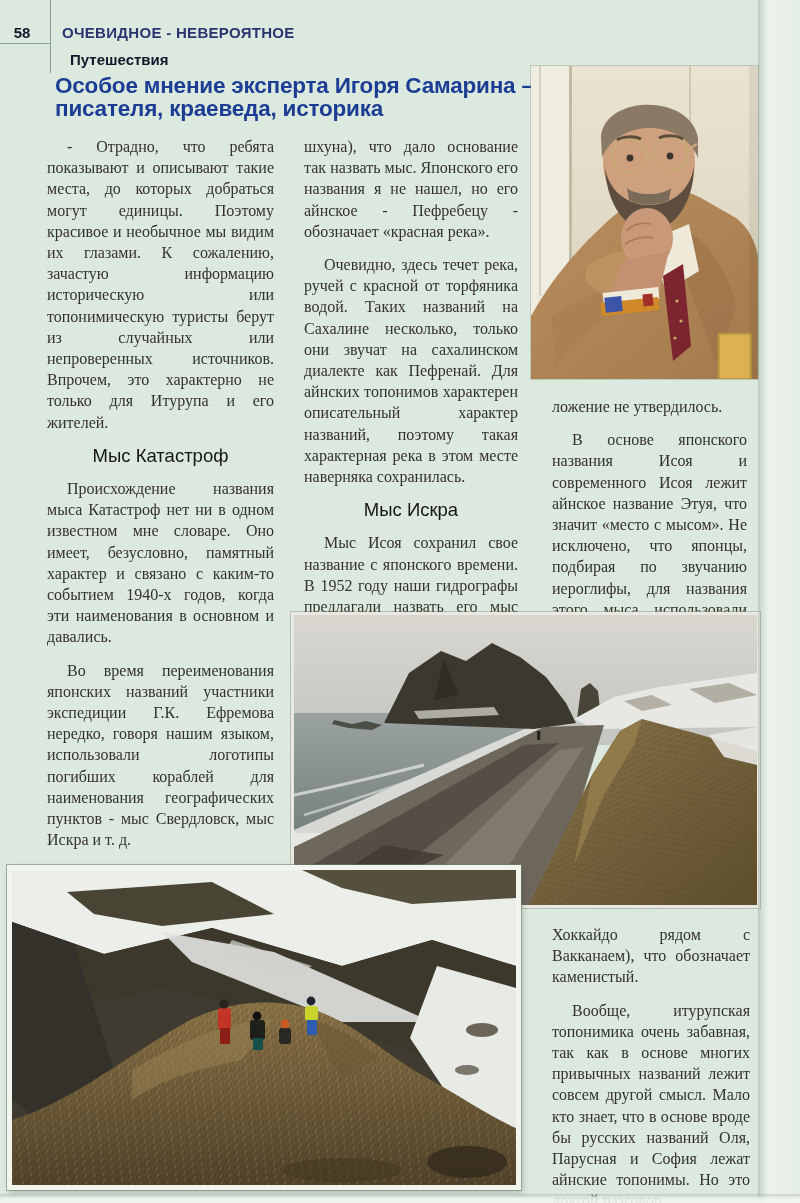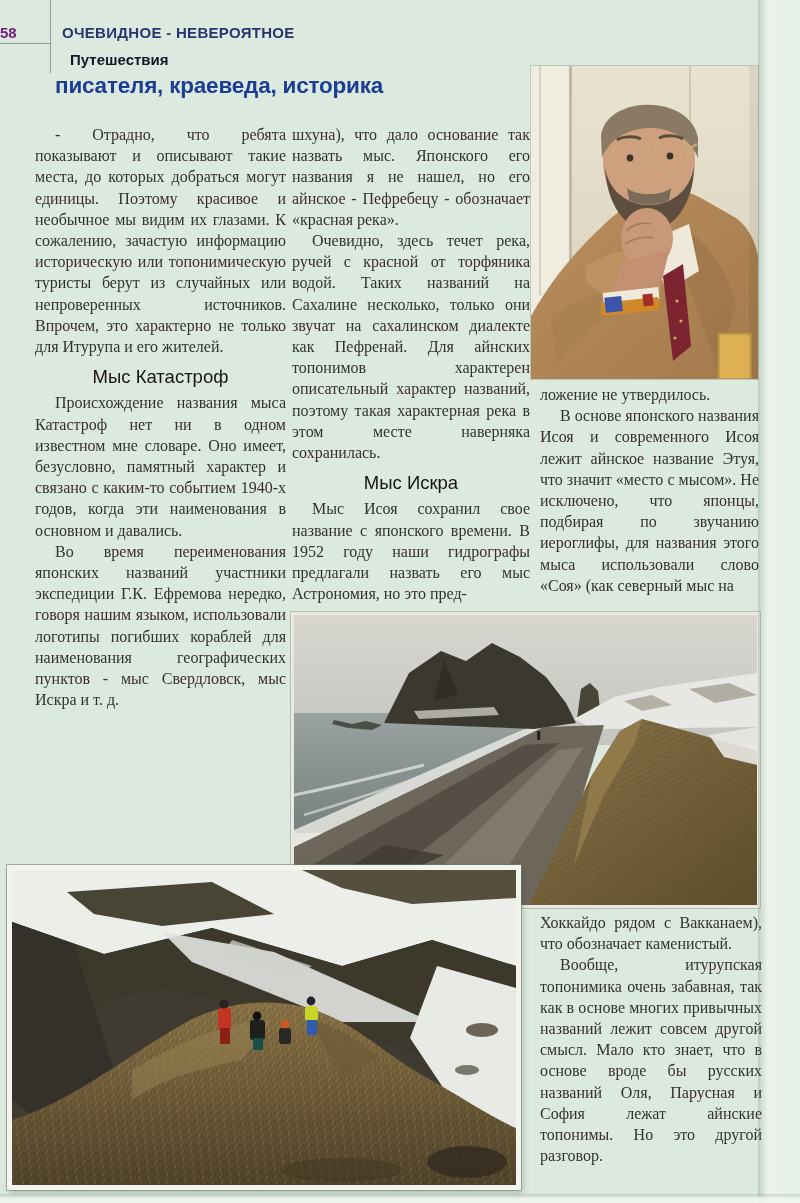--- a/index.html
+++ b/index.html
@@ -14,42 +14,42 @@
     background:linear-gradient(90deg, rgba(100,118,102,0.28) 0px, rgba(100,118,102,0.10) 3px, rgba(238,245,238,0.85) 10px, rgba(233,241,233,0.75) 100%);
     pointer-events:none;z-index:6;
   }
   .scan-bottom{
     position:absolute;left:0;bottom:0;width:100%;height:9px;
     background:linear-gradient(180deg, rgba(90,105,92,0.22) 0px, rgba(240,246,240,0.9) 5px);
     pointer-events:none;z-index:6;
   }
   
   .pagenum{
-    position:absolute;left:0;top:24px;width:44px;text-align:left;
-    font-family:"Liberation Sans",sans-serif;font-size:15px;font-weight:600;color:#701a75;
+    position:absolute;left:0;top:24px;width:44px;text-align:center;
+    font-family:"Liberation Sans",sans-serif;font-size:15px;font-weight:600;color:#0f172a;
   }
   .runhead{
     position:absolute;left:62px;top:24px;
     font-family:"Liberation Sans",sans-serif;font-size:15px;font-weight:600;
     color:#2a3570;letter-spacing:0.3px;
   }
   .vline{position:absolute;left:50px;top:0;width:1px;height:73px;background:#8ba093;}
   .hline{position:absolute;left:0;top:43px;width:50px;height:1px;background:#8ba093;}
   .section-label{
     position:absolute;left:70px;top:51px;
     font-family:"Liberation Sans",sans-serif;font-size:15px;font-weight:700;color:#0f172a;
   }
   .title{
     position:absolute;left:55px;top:75px;width:500px;
     font-family:"Liberation Sans",sans-serif;font-size:22.5px;font-weight:700;
     color:#1c3d94;line-height:1.02;letter-spacing:-0.2px;
   }
   
   .col{position:absolute;color:#35322c;font-size:16px;line-height:21.2px;text-align:justify;}
-  .col p{margin:0;}
+  .col p{margin:12px;}
   .col p.indent{text-indent:20px;}
   .subhead{
     margin:9px 0 5px 0;text-align:center;
     font-family:"Liberation Sans",sans-serif;font-size:18.5px;font-weight:400;color:#17160f;
   }
   .col1{left:35px;top:124px;width:251px;}
   .col2{left:292px;top:124px;width:238px;}
   .col3a{left:540px;top:384px;width:219px;}
   .col3b{left:540px;top:912px;width:222px;z-index:3;}
   
@@ -64,20 +64,21 @@
 
 <div class="page">
 
   <div class="pagenum">58</div>
   <div class="runhead">ОЧЕВИДНОЕ - НЕВЕРОЯТНОЕ</div>
   <div class="vline"></div>
   <div class="hline"></div>
   <div class="section-label">Путешествия</div>
 
   <div class="title">
+    <div>Особое мнение эксперта Игоря Самарина –</div>
     <div>писателя, краеведа, историка</div>
   </div>
 
   <div class="col col1">
     <p class="indent">- Отрадно, что ребята показывают и описывают такие места, до которых добраться могут единицы. Поэтому красивое и необычное мы видим их глазами. К сожалению, зачастую информацию историческую или топонимическую туристы берут из случайных или непроверенных источников. Впрочем, это характерно не только для Итурупа и его жителей.</p>
     <div class="subhead">Мыс Катастроф</div>
     <p class="indent">Происхождение названия мыса Катастроф нет ни в одном известном мне словаре. Оно имеет, безусловно, памятный характер и связано с каким-то событием 1940-х годов, когда эти наименования в основном и давались.</p>
     <p class="indent">Во время переименования японских названий участники экспедиции Г.К. Ефремова нередко, говоря нашим языком, использовали логотипы погибших кораблей для наименования географических пунктов - мыс Свердловск, мыс Искра и т. д.</p>
   </div>
 

